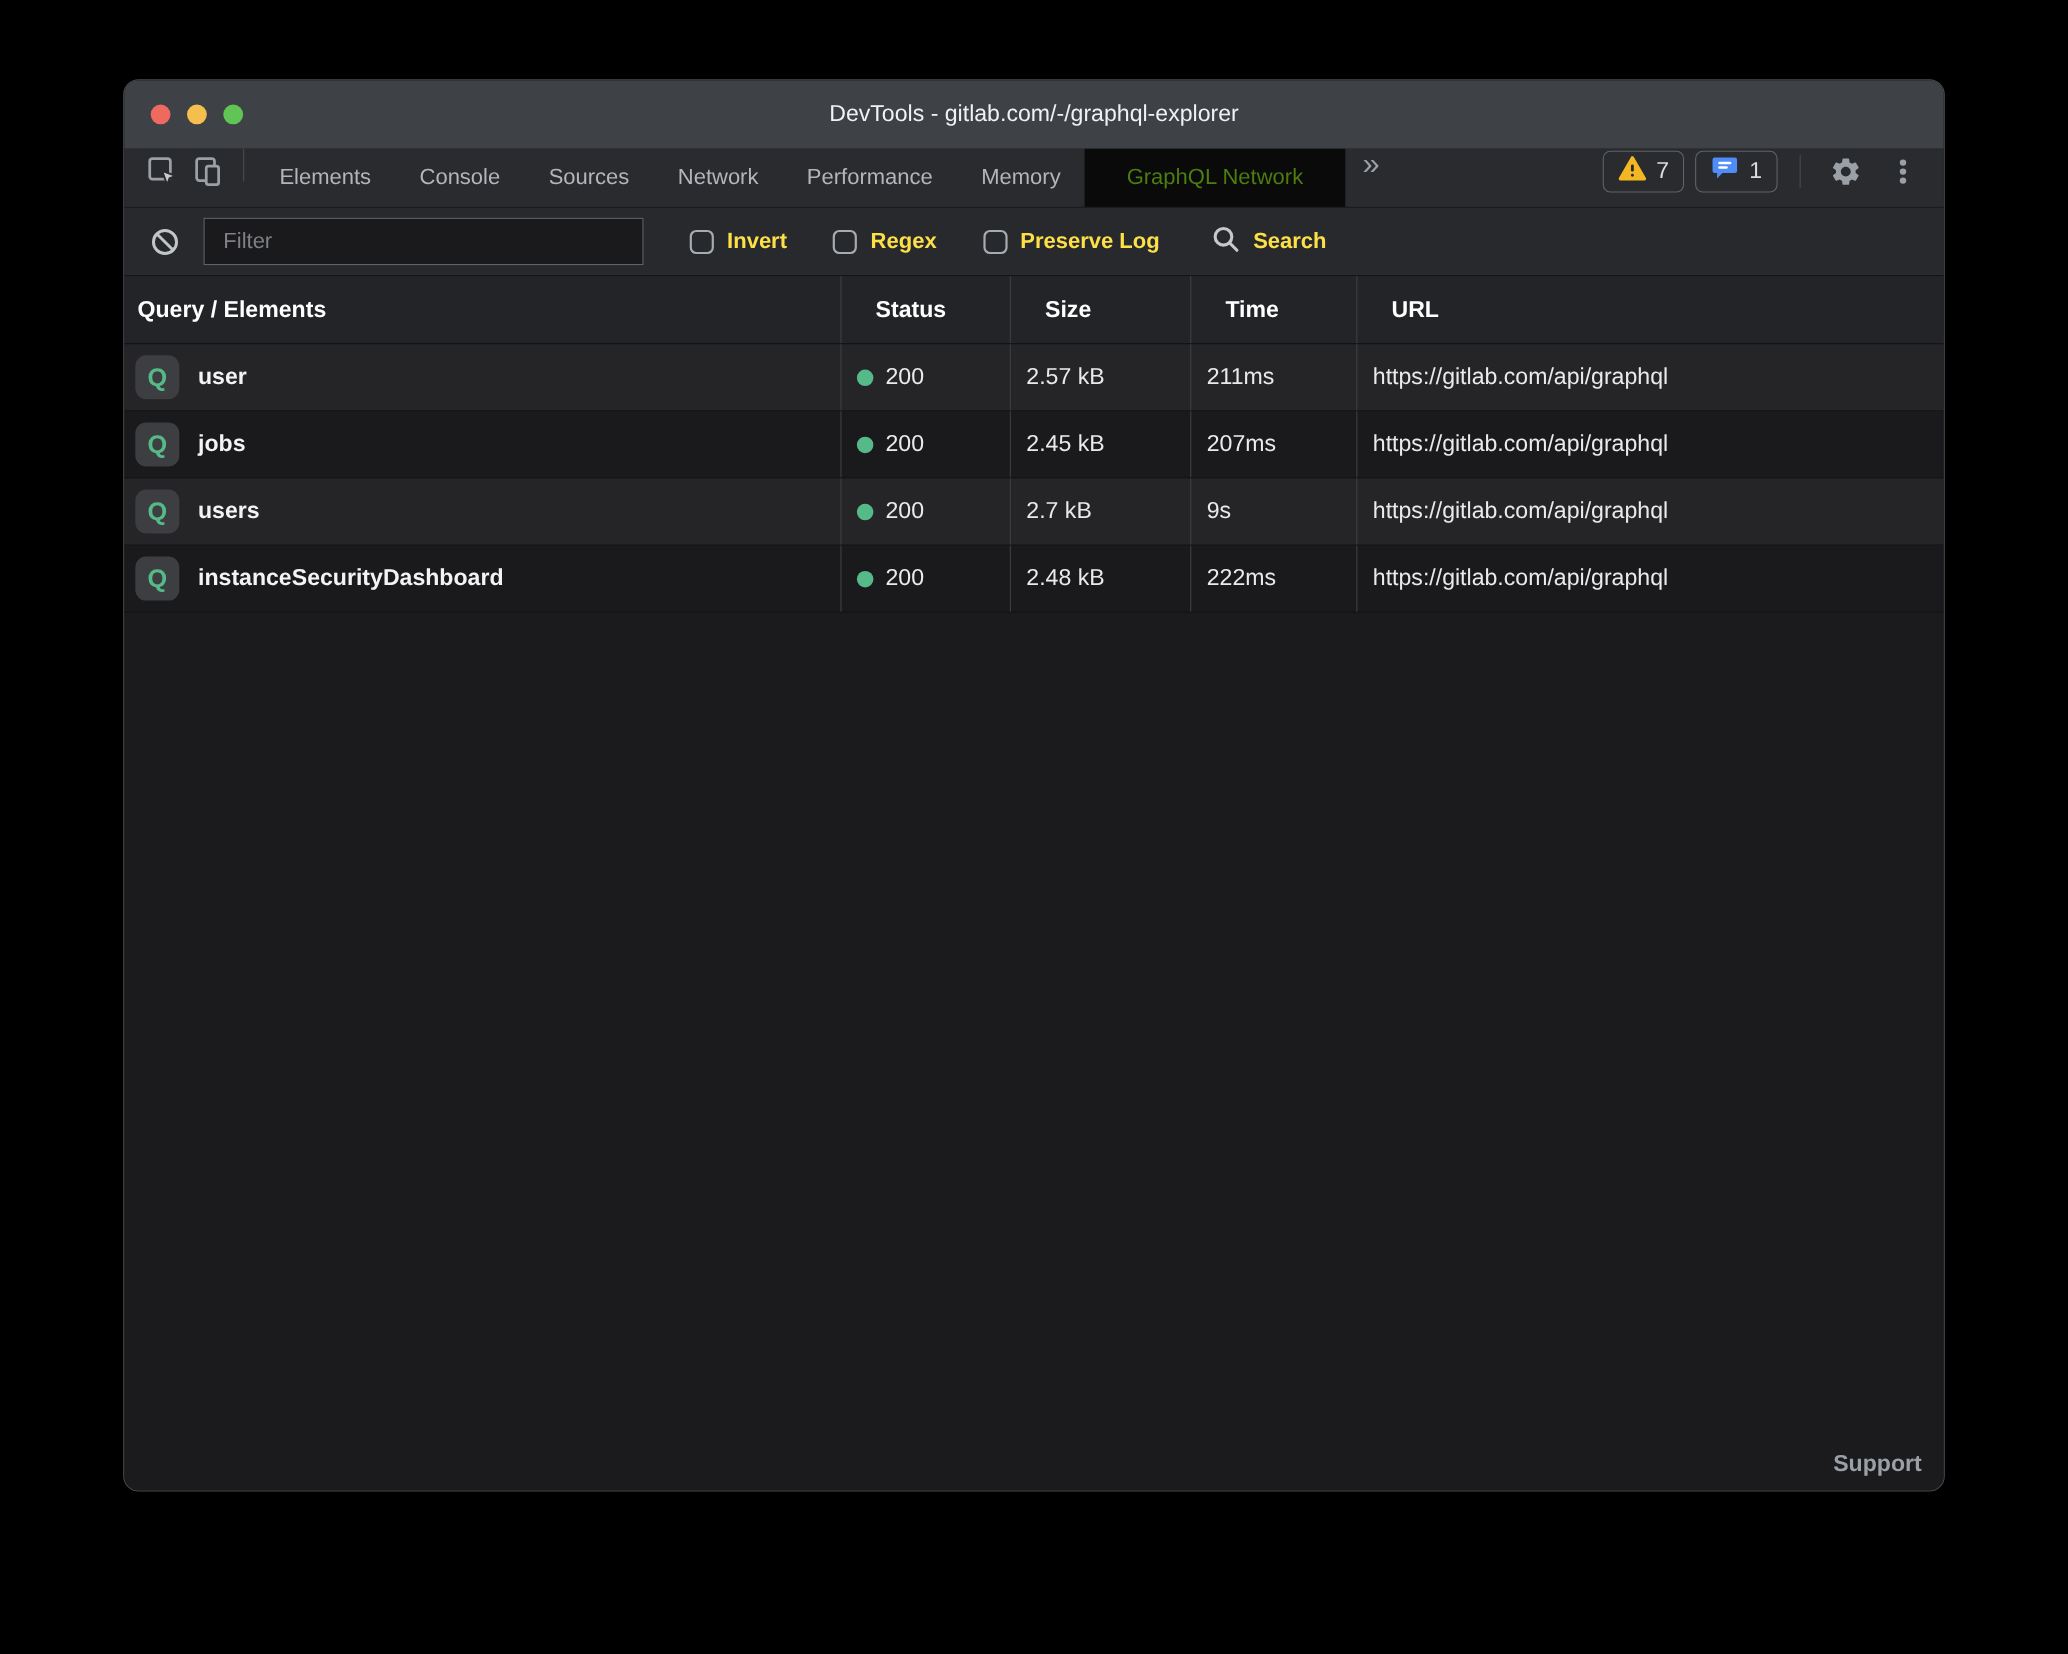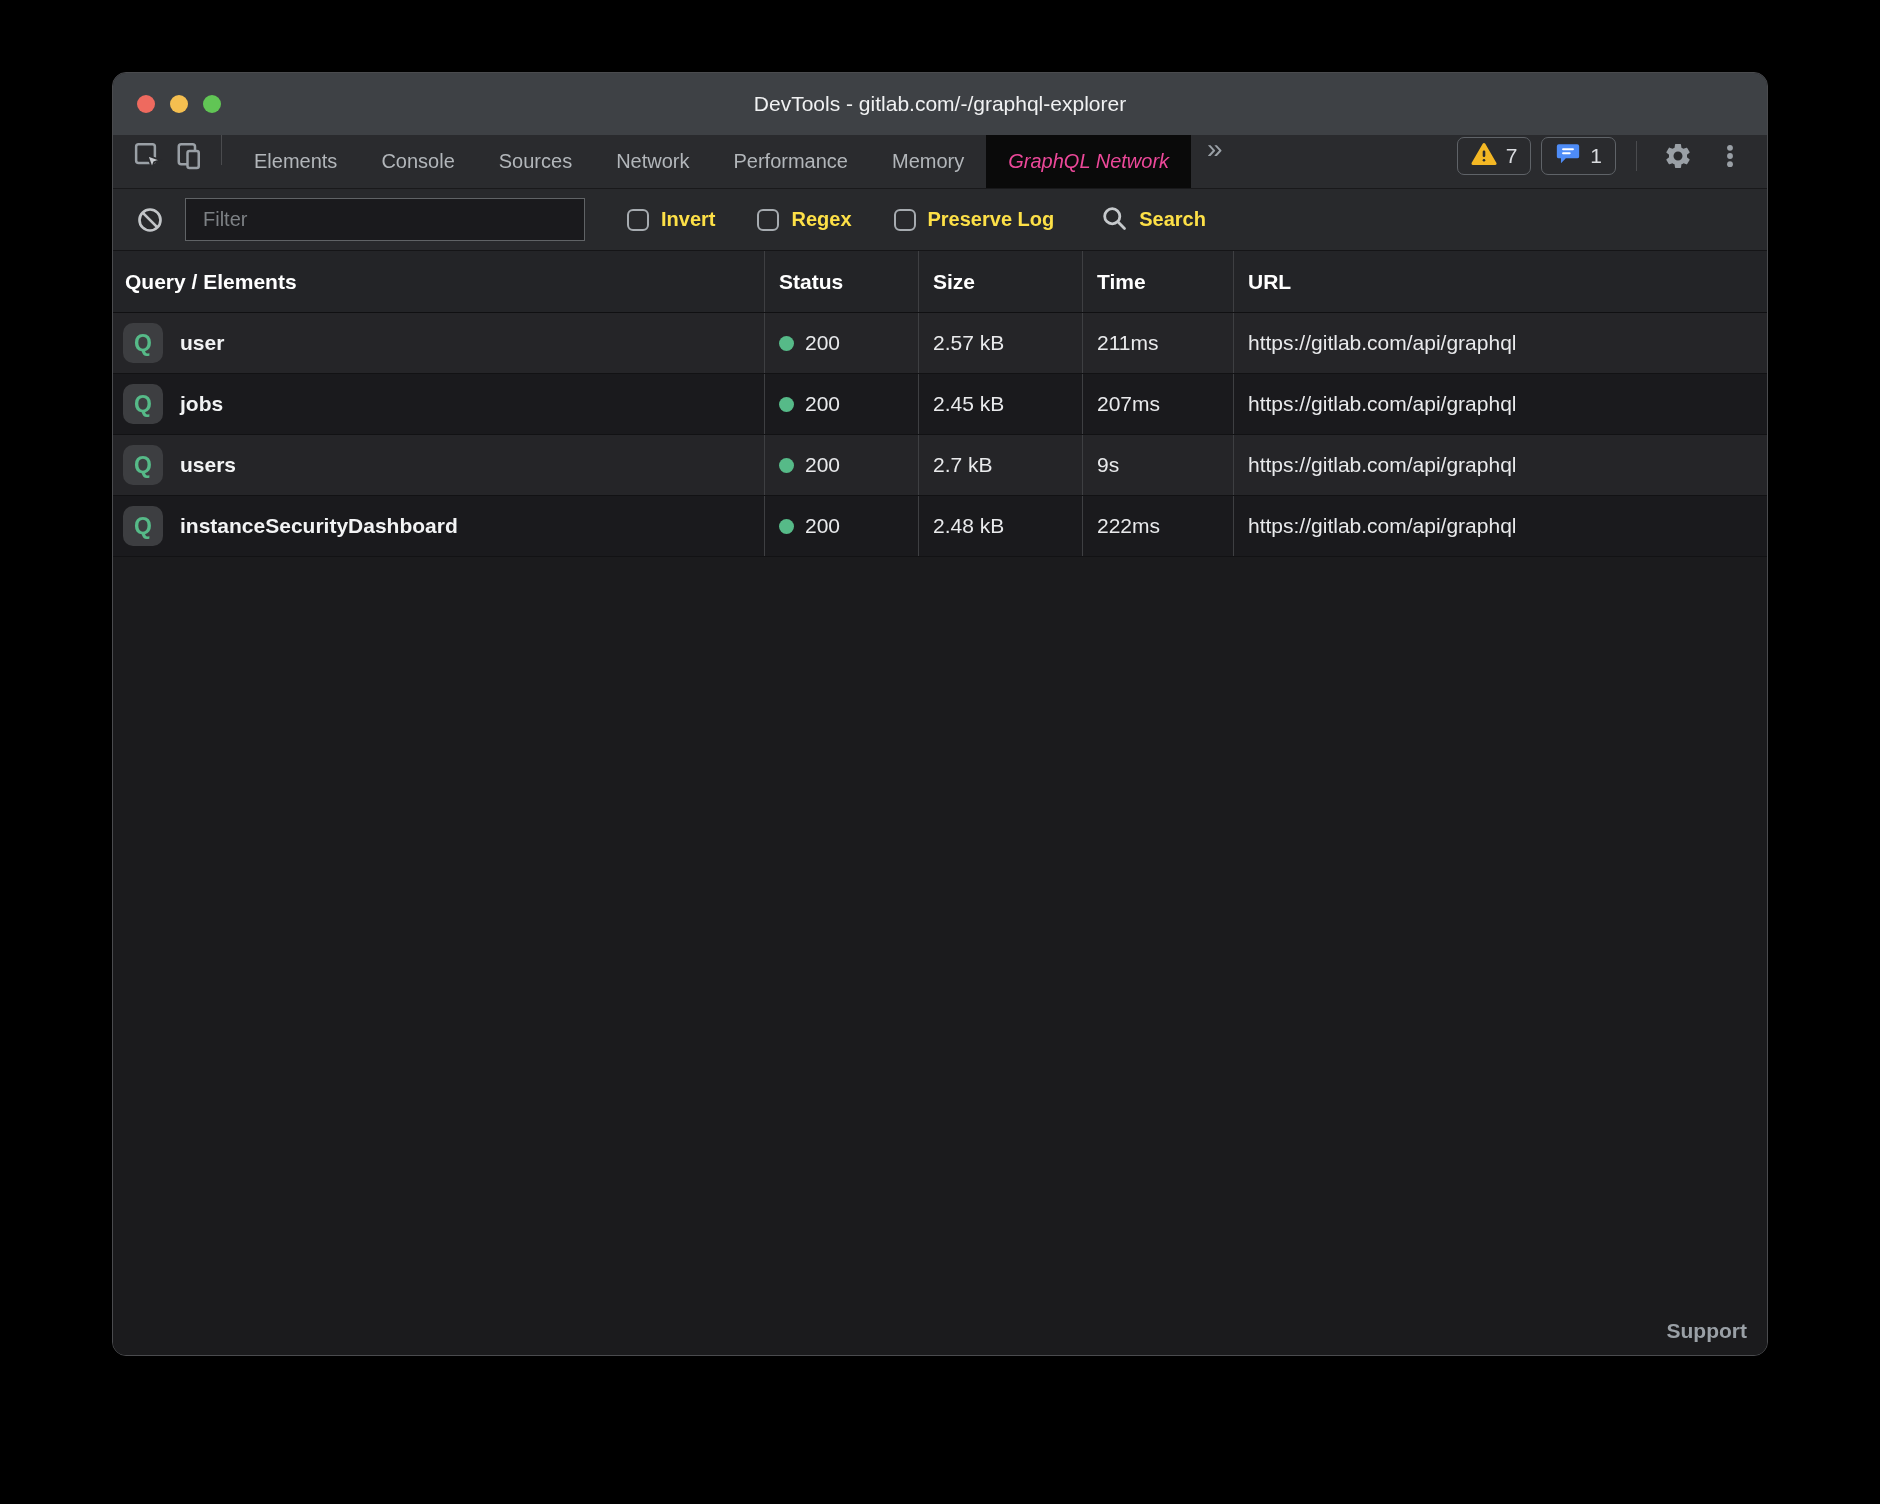--- a/index.html
+++ b/index.html
@@ -40,21 +40,21 @@
     color:#f0f1f2;font-size:21px;font-weight:400;}
   
   .toolbar{height:54px;background:var(--toolbar);flex:0 0 auto;
     display:flex;align-items:flex-start;padding-left:14px;
     border-bottom:1px solid #19191b;}
   .icon-btn{width:42px;height:42px;display:flex;align-items:center;
     justify-content:center;flex:0 0 auto;}
   .vsep{width:1px;height:30px;background:#4a4b4e;margin:0 10px;flex:0 0 auto;}
   .tab{height:100%;display:flex;align-items:center;padding:0 22px;
     color:var(--tabtext);font-size:20px;white-space:nowrap;}
-  .tab.active{background:#0a0a0a;color:#ec4899;padding:0 22px;font-style:italic;}
+  .tab.active{background:#0a0a0a;color:#4d7c0f;padding:0 38px;}
   .more-tabs{color:var(--muted);font-size:28px;padding:0 16px;line-height:1;}
   .right-cluster{margin-left:auto;display:flex;align-items:center;
     gap:10px;padding-right:16px;}
   .count-badge{display:flex;align-items:center;gap:9px;
     border:1px solid #5f6368;border-radius:7px;height:38px;padding:0 13px;
     color:#dadce0;font-size:21px;}
   
   .filterbar{height:62px;background:var(--filterbar);flex:0 0 auto;
     display:flex;align-items:center;padding-left:16px;
     border-bottom:1px solid #151517;}
@@ -65,21 +65,21 @@
   .filter-input::placeholder{color:#7d8185;}
   .chk-group{display:flex;align-items:center;margin-left:42px;}
   .chk-box{width:22px;height:22px;border:2px solid #a6abb0;border-radius:6px;
     margin-right:12px;flex:0 0 auto;}
   .chk-label{color:#fde047;font-size:20px;font-weight:600;white-space:nowrap;}
   .search-group{display:flex;align-items:center;margin-left:46px;gap:11px;}
   
   .thead,.row{display:grid;grid-template-columns:651px 154px 164px 151px 1fr;}
   .thead{background:var(--header);height:62px;flex:0 0 auto;
     border-bottom:1px solid #101012;}
-  .th{display:flex;align-items:center;padding-left:14px;color:#ffffff;
+  .th{display:flex;align-items:center;padding-left:31px;color:#ffffff;
     font-weight:600;font-size:21px;border-left:1px solid var(--grid);}
   .th.first{border-left:none;padding-left:12px;}
   .row{height:61px;border-bottom:1px solid #121214;}
   .row.odd{background:var(--row-odd);}
   .row.even{background:var(--row-even);}
   .td{display:flex;align-items:center;padding-left:14px;color:var(--text);
     font-size:21px;border-left:1px solid var(--grid);white-space:nowrap;overflow:hidden;}
   .td.query{border-left:none;padding-left:10px;gap:17px;font-weight:600;color:#f2f3f4;}
   .qbadge{width:40px;height:40px;border-radius:10px;background:#3d3e41;
     color:var(--green);display:flex;align-items:center;justify-content:center;

